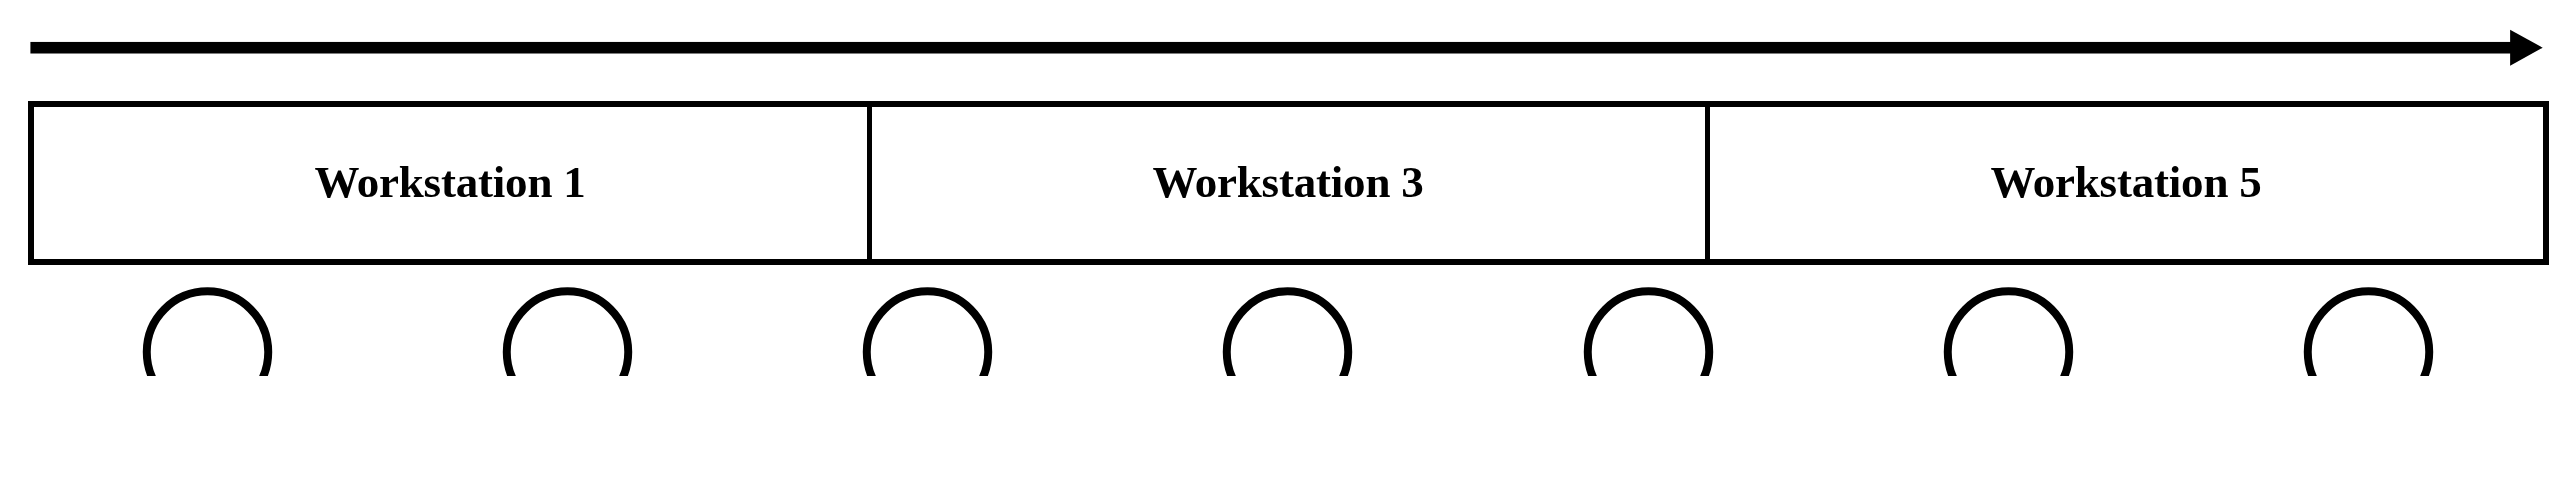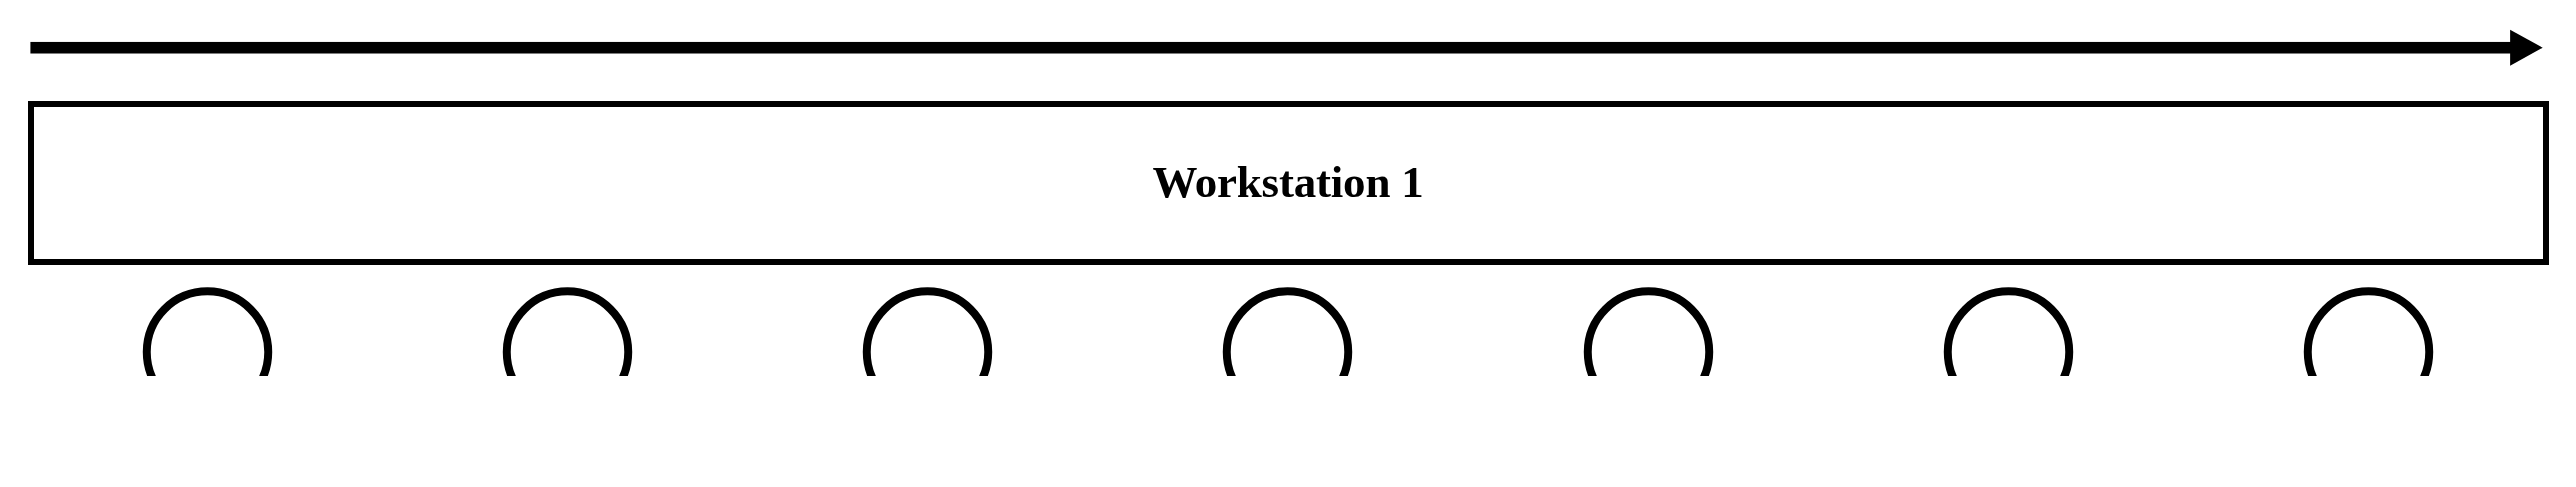--- a/index.html
+++ b/index.html
@@ -104,22 +104,28 @@
     <polygon points="3467,41 3512,66 3467,91" fill="#000000"></polygon>
   </svg>
 
   <div class="station-row">
 
     <div class="station-cell">
       <span class="station-label">Workstation 1</span>
     </div>
 
 
+    <div class="station-cell">
+      <span class="station-label">Workstation 3</span>
+    </div>
 
 
+    <div class="station-cell">
+      <span class="station-label">Workstation 5</span>
+    </div>
 
 
 
   </div>
 
   <div class="operator-row">
 
     <div class="operator-cell">
       <svg class="operator-icon" viewBox="0 0 330 260" aria-hidden="true">
         <circle cx="165" cy="90" r="84" fill="none" stroke="#000000" stroke-width="11"></circle>

